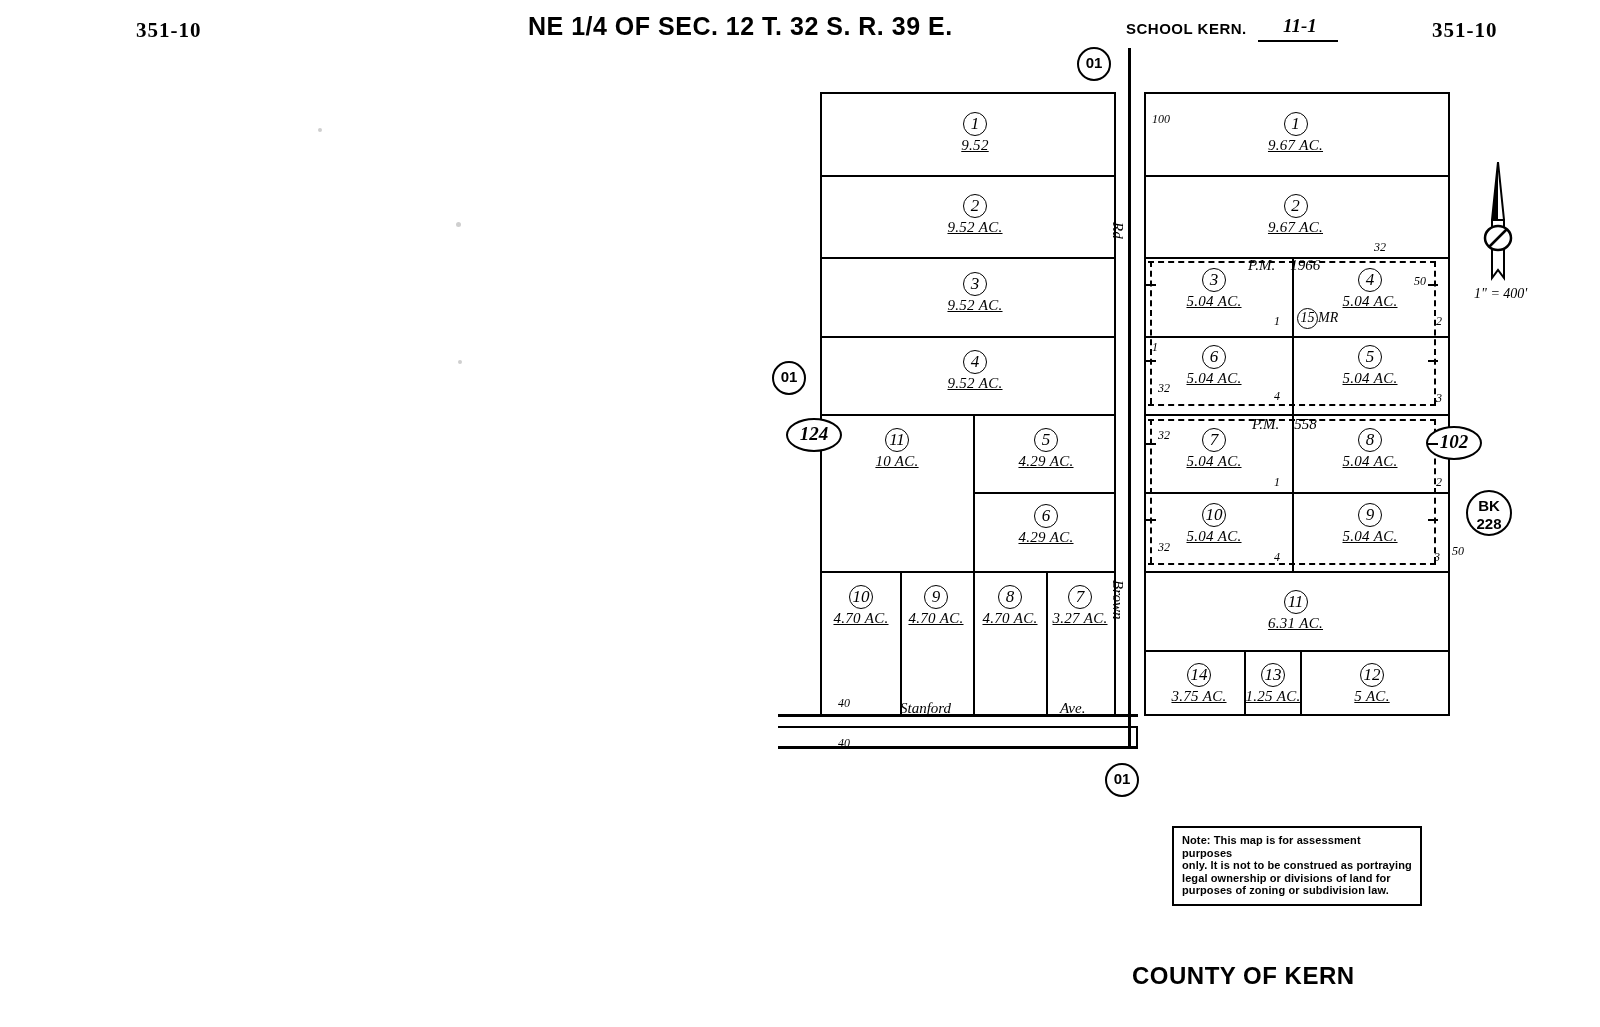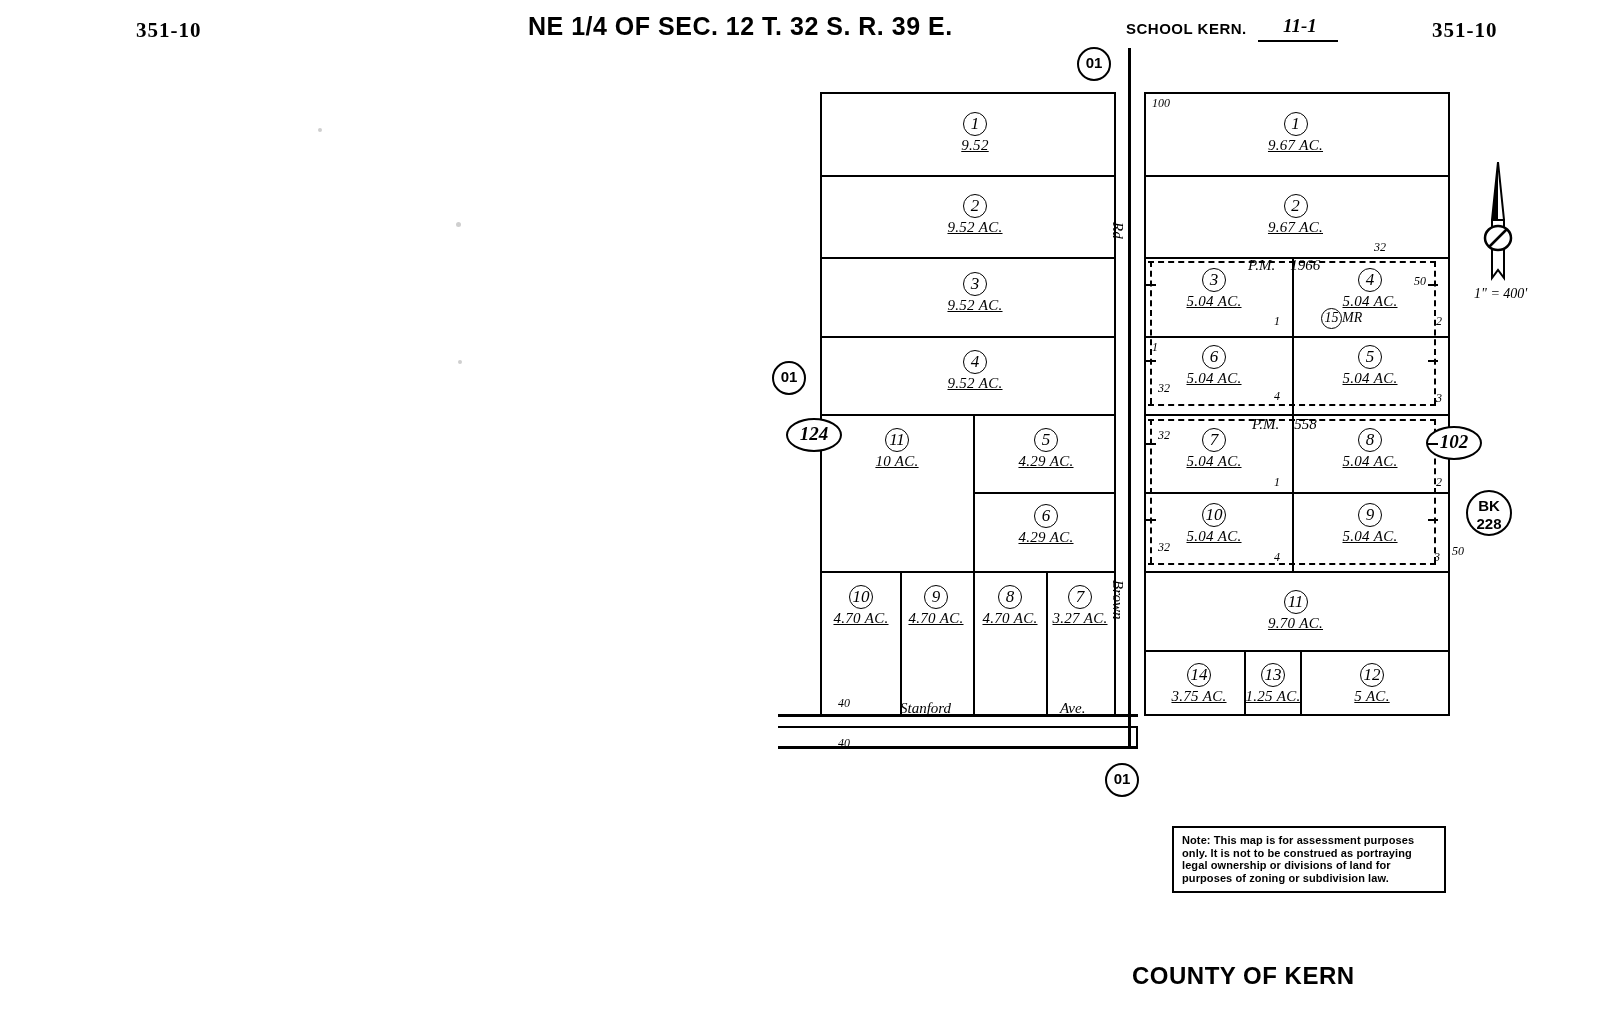--- a/index.html
+++ b/index.html
@@ -159,21 +159,21 @@
     font-size: 15px;
     white-space: nowrap;
   }
 
   
   .notebox {
     position: absolute;
     border: 2px solid #000;
     background: #fff;
     padding: 6px 8px 7px 8px;
-    width: 274px;
+    width: 250px;
     box-sizing: border-box;
   }
   .notebox p {
     margin: 0;
     font-family: "Liberation Sans", sans-serif;
     font-size: 11px;
     font-weight: bold;
     line-height: 12.5px;
     letter-spacing: 0.1px;
   }
@@ -213,21 +213,20 @@
   .mr .pnum-sm {
     display: inline-block;
     font-style: italic;
     font-size: 14px;
     border: 1.5px solid #000;
     border-radius: 50%;
     width: 19px;
     height: 19px;
     line-height: 18px;
     text-align: center;
-    margin-left: 24px;
   }
   .speck { position: absolute; background: #cfcfcf; border-radius: 50%; }
 </style>
 </head>
 <body>
 
 <div id="page">
 
   <div class="hdr-num abs" style="left:136px; top:18px;">351-10</div>
 
@@ -396,21 +395,21 @@
   <div class="parcel" style="left:1174px; top:503px; width:80px;">
     <span class="pnum">10</span>
     <span class="pac">5.04 AC.</span>
   </div>
   <div class="parcel" style="left:1330px; top:503px; width:80px;">
     <span class="pnum">9</span>
     <span class="pac">5.04 AC.</span>
   </div>
   <div class="parcel" style="left:1253px; top:590px; width:85px;">
     <span class="pnum">11</span>
-    <span class="pac">9.70 AC.</span>
+    <span class="pac">6.31 AC.</span>
   </div>
   <div class="parcel" style="left:1163px; top:663px; width:72px;">
     <span class="pnum">14</span>
     <span class="pac">3.75 AC.</span>
   </div>
   <div class="parcel" style="left:1245px; top:663px; width:56px;">
     <span class="pnum">13</span>
     <span class="pac">1.25 AC.</span>
   </div>
   <div class="parcel" style="left:1336px; top:663px; width:72px;">
@@ -426,21 +425,21 @@
   <div class="pm" style="left:1252px; top:416px;">
     <span>P.M.</span>
     &nbsp;&nbsp;
     <span>558</span>
   </div>
 
   <div class="mr" style="left:1297px; top:308px;">
     <span class="pnum-sm">15</span><span>MR</span>
   </div>
 
-  <div class="dim" style="left:1152px; top:96px;">100</div>
+  <div class="dim" style="left:1152px; top:112px;">100</div>
   <div class="dim" style="left:1374px; top:240px;">32</div>
   <div class="dim" style="left:1414px; top:274px;">50</div>
   <div class="dim" style="left:1436px; top:314px;">2</div>
   <div class="dim" style="left:1274px; top:314px;">1</div>
   <div class="dim" style="left:1152px; top:340px;">1</div>
   <div class="dim" style="left:1158px; top:381px;">32</div>
   <div class="dim" style="left:1274px; top:389px;">4</div>
   <div class="dim" style="left:1436px; top:391px;">3</div>
   <div class="dim" style="left:1158px; top:428px;">32</div>
   <div class="dim" style="left:1274px; top:475px;">1</div>

